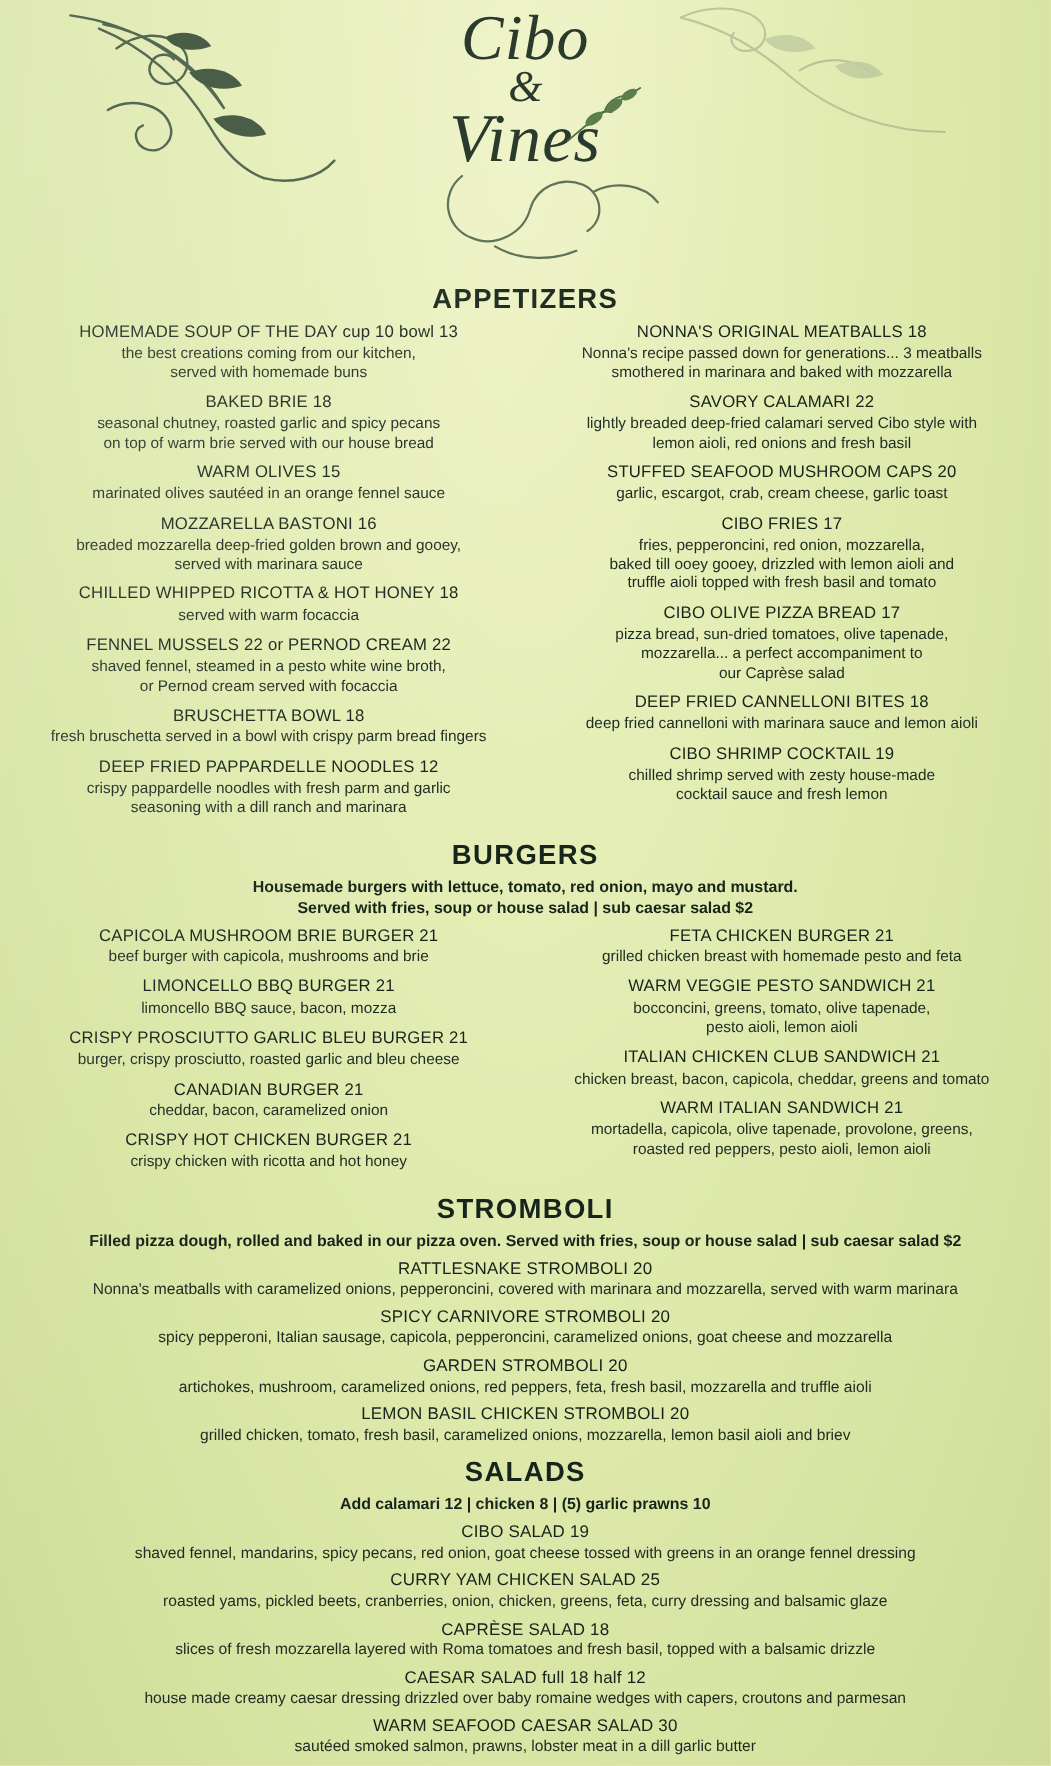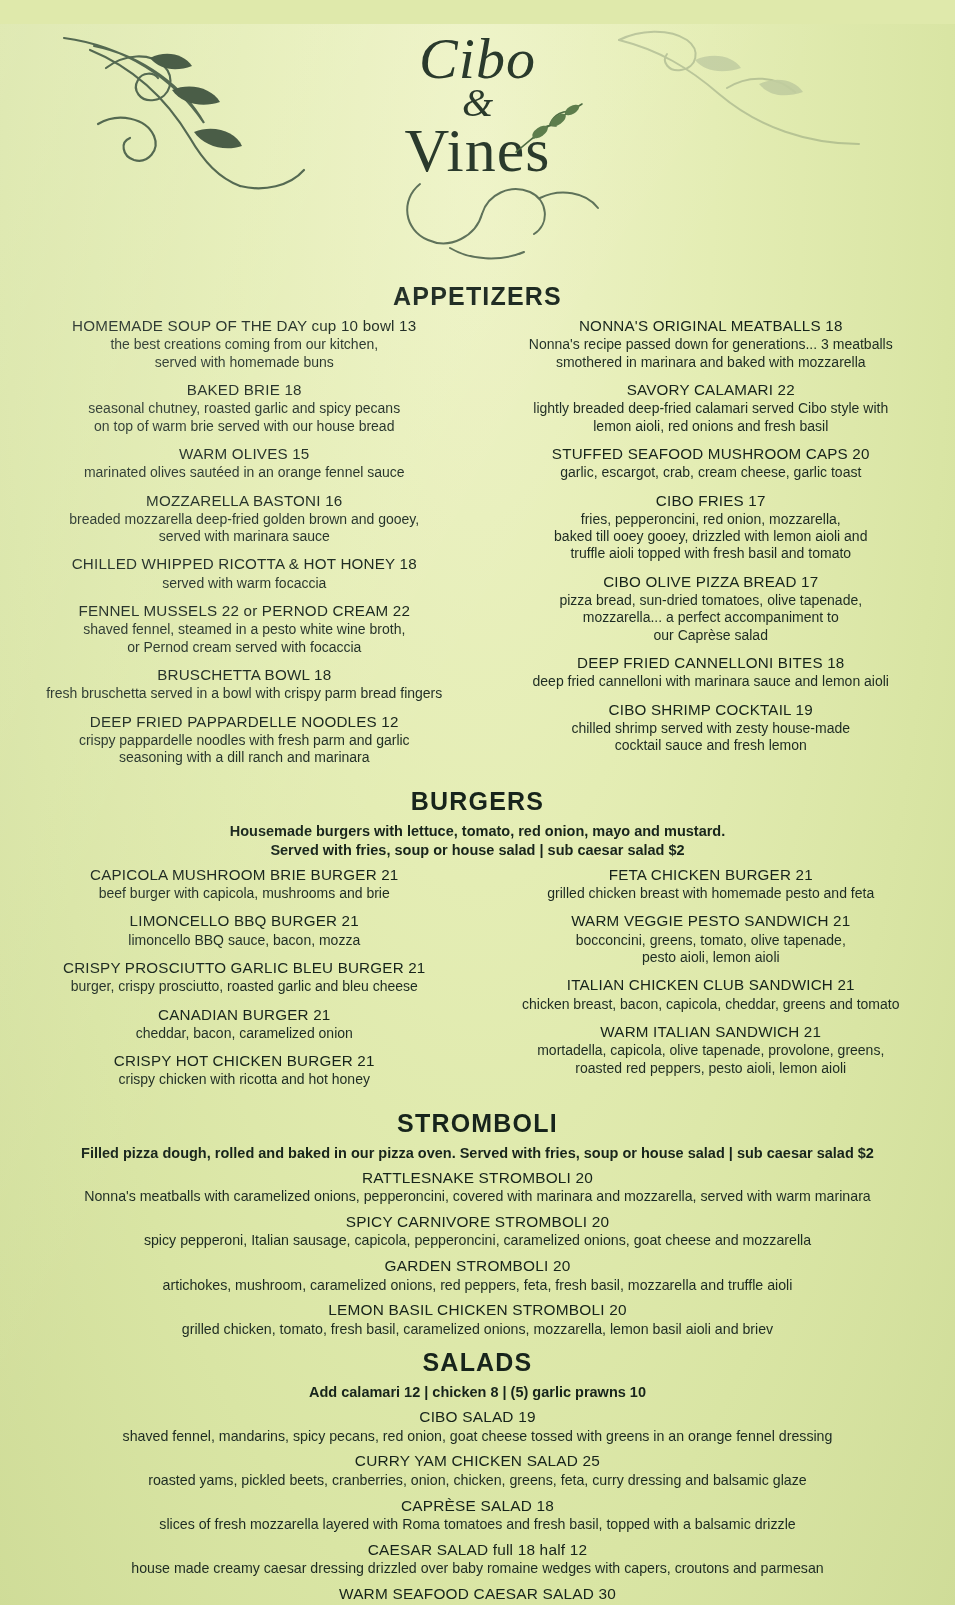--- a/index.html
+++ b/index.html
@@ -29,21 +29,20 @@
     position: absolute;
     left: 0; top: 0; right: 0; bottom: 0;
     background: linear-gradient(120deg, rgba(255,255,255,0.18), rgba(255,255,255,0) 45%);
     pointer-events: none;
   }
 
   
   .header {
     position: relative;
     height: 248px;
-    margin-top: 24px;
   }
   .logo {
     position: absolute;
     left: 0; right: 0; top: 8px;
     text-align: center;
     font-family: "Liberation Serif", serif;
     line-height: 0.92;
     color: #2a3a2c;
   }
   .logo .l1 {
@@ -51,20 +50,21 @@
     letter-spacing: 1px;
     font-style: italic;
     font-weight: normal;
   }
   .logo .l2 {
     font-size: 40px;
     font-style: italic;
   }
   .logo .l3 {
     font-size: 62px;
+    font-style: italic;
     letter-spacing: 1px;
   }
   .flourish {
     position: absolute;
     color: #3e5240;
     opacity: 0.85;
     pointer-events: none;
   }
   .flourish.left  { left: 34px;  top: 4px; }
   .flourish.right { right: 66px; top: 0px; opacity: .45; }

